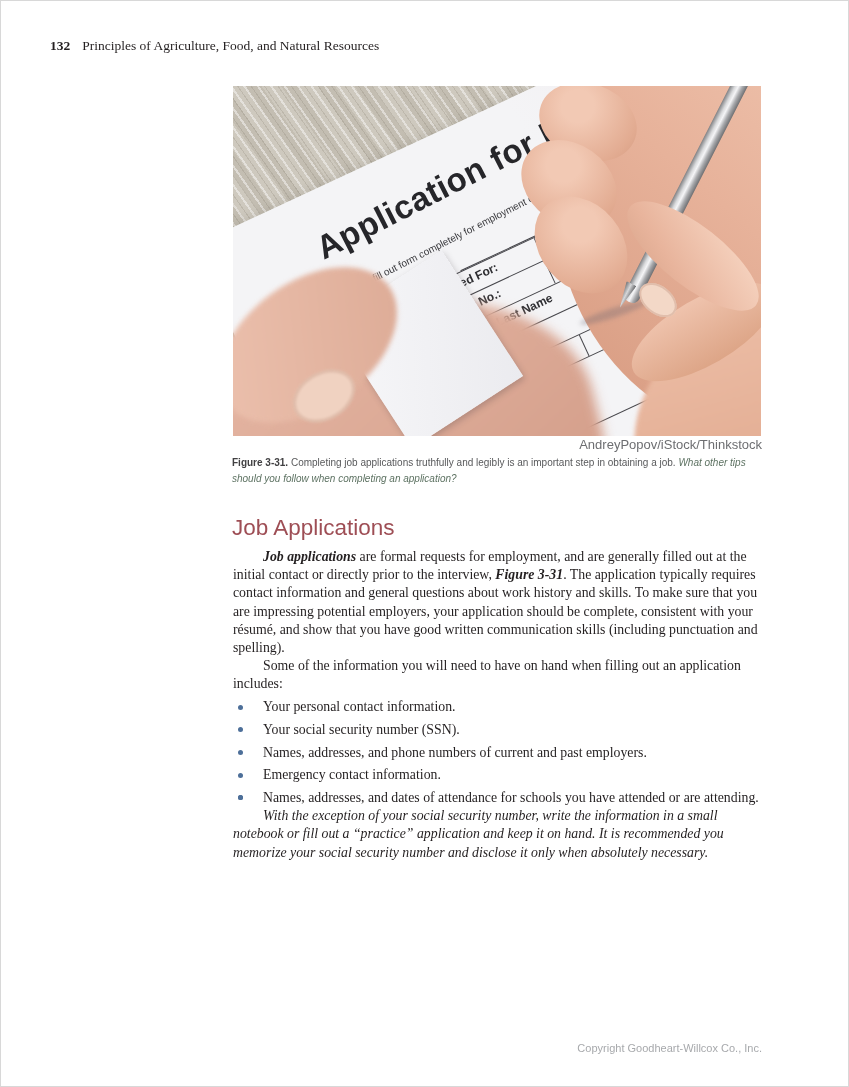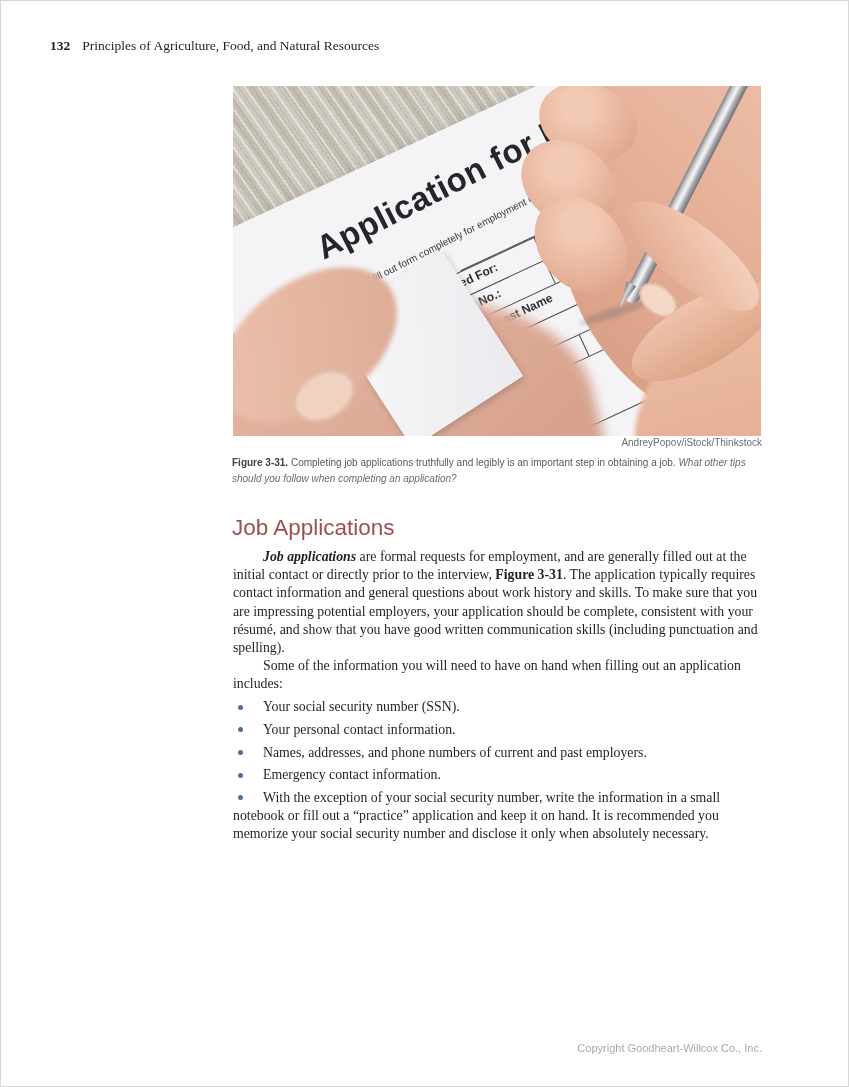--- a/index.html
+++ b/index.html
@@ -81,39 +81,39 @@
     background:linear-gradient(90deg,#6f7073,#d6d7d9,#606164); }
   .index-finger { position:absolute; left:380px; top:140px; width:160px; height:60px;
     border-radius:50%; transform:rotate(38deg);
     background:linear-gradient(200deg,#f4cfbb 15%,#e8b49c 70%,#dba78d 100%); }
   .index-nail { position:absolute; left:404px; top:200px; width:42px; height:28px;
     border-radius:50%; transform:rotate(38deg); background:#f3d8c7;
     box-shadow:inset 0 0 0 2px rgba(210,170,150,.55); }
 
   
   .credit { position:absolute; left:232px; top:436px; width:529px; text-align:right;
-    font-family:"Liberation Sans", sans-serif; font-size:10px; color:#6d6e71; }
+    font-family:"Liberation Sans", sans-serif; font-size:13px; color:#6d6e71; }
   .caption { position:absolute; left:231px; top:454px; width:533px;
     font-family:"Liberation Sans", sans-serif; font-size:10px; line-height:15.5px; color:#58595b; }
   .caption .cap-label { font-weight:bold; color:#414042; }
   .caption .cap-q { font-style:italic; color:#5d7262; }
 
   
   .section-heading { position:absolute; left:231px; top:514px;
     font-family:"Liberation Sans", sans-serif; font-size:22.5px; color:#9e4e55; }
   .body-col { position:absolute; left:232px; top:547px; width:529px;
     font-size:13.8px; line-height:18.2px; color:#231f20; }
   .body-col p { margin:0; }
   .p-indent { text-indent:30px; }
   .lead-bi { font-weight:bold; font-style:italic; }
-  .figref-b { font-weight:bold; }
+  .figref-b { font-weight:bold;font-style:italic; }
   ul.blist { list-style:none; margin:3px 0 0; padding:0; }
   ul.blist li { position:relative; padding-left:30px; margin-top:4.5px; }
   .dot { position:absolute; left:5px; top:6.5px; width:5px; height:5px; border-radius:50%; background:#4d6f99; }
-  .p-last { margin-top:3px; }
+  .p-last { margin-top:3px;font-style:italic; }
 
   
   .footer { position:absolute; left:232px; top:1041px; width:529px; text-align:right;
     font-family:"Liberation Sans", sans-serif; font-size:11px; color:#a7a9ac; }
 </style>
 </head>
 <body>
 
 <div class="page">
 
@@ -202,24 +202,25 @@
   </div>
 
   <h2 class="section-heading" style="margin:0; font-weight:normal;">Job Applications</h2>
 
   <div class="body-col">
     <p class="p-indent">
       <span class="lead-bi">Job applications</span><span> are formal requests for employment, and are generally filled out at the initial contact or directly prior to the interview, </span><span class="figref-b">Figure 3-31</span><span>. The application typically requires contact information and general questions about work history and skills. To make sure that you are impressing potential employers, your application should be complete, consistent with your résumé, and show that you have good written communication skills (including punctuation and spelling).</span>
     </p>
     <p class="p-indent">Some of the information you will need to have on hand when filling out an application includes:</p>
     <ul class="blist">
+      <li><span class="dot"></span><span>Your personal contact information.</span></li>
       <li><span class="dot"></span><span>Your social security number (SSN).</span></li>
-      <li><span class="dot"></span><span>Your personal contact information.</span></li>
       <li><span class="dot"></span><span>Names, addresses, and phone numbers of current and past employers.</span></li>
       <li><span class="dot"></span><span>Emergency contact information.</span></li>
       <li><span class="dot"></span></li>
+      <li><span class="dot"></span><span>Names, addresses, and dates of attendance for schools you have attended or are attending.</span></li>
     </ul>
     <p class="p-indent p-last">With the exception of your social security number, write the information in a small notebook or fill out a “practice” application and keep it on hand. It is recommended you memorize your social security number and disclose it only when absolutely necessary.</p>
   </div>
 
   <div class="footer">Copyright Goodheart-Willcox Co., Inc.</div>
 
 </div>
 
 </body></html>

